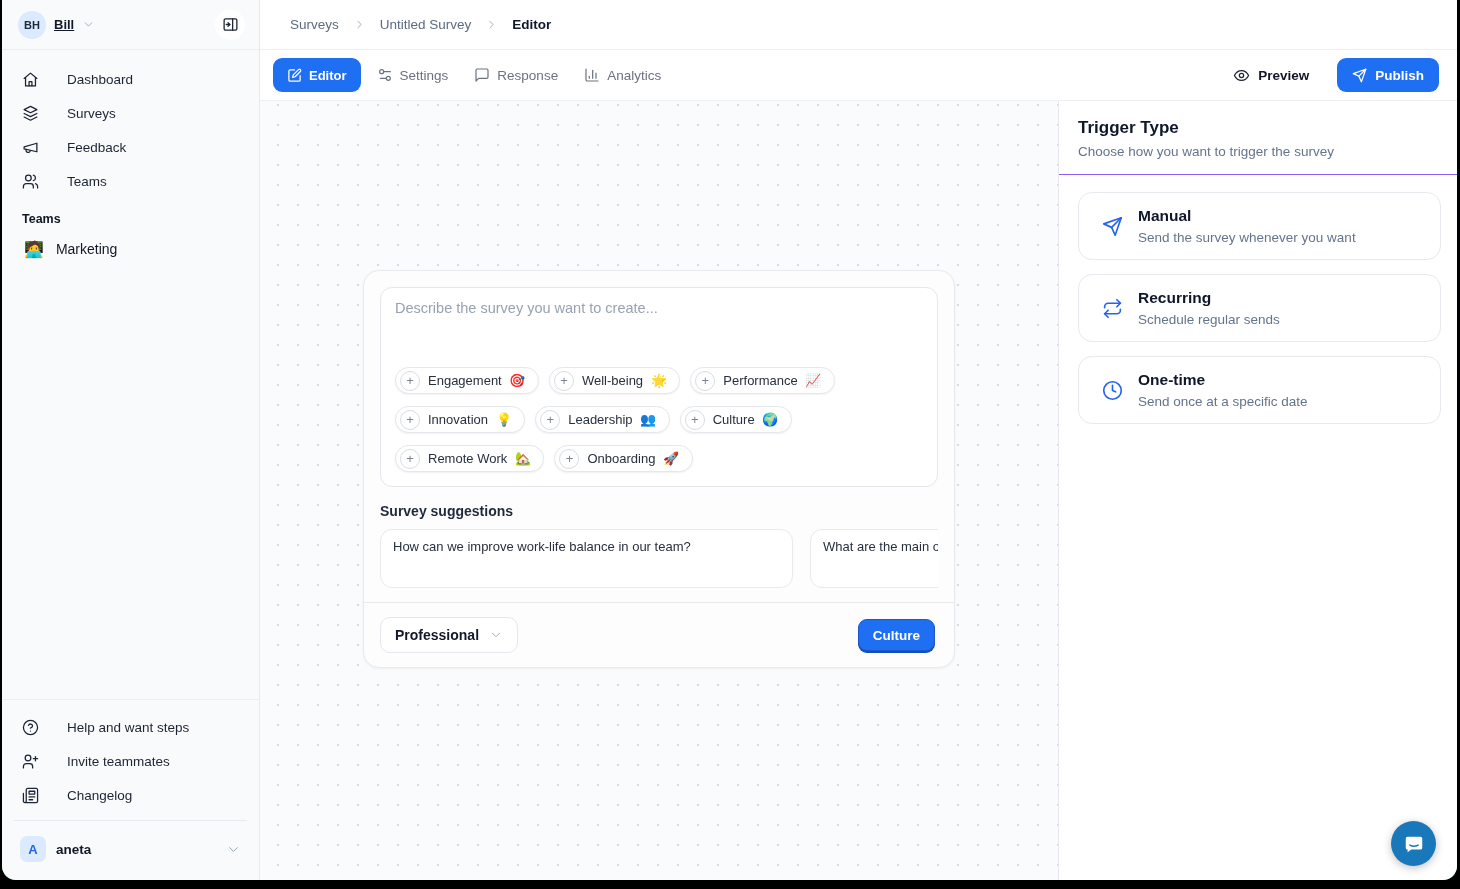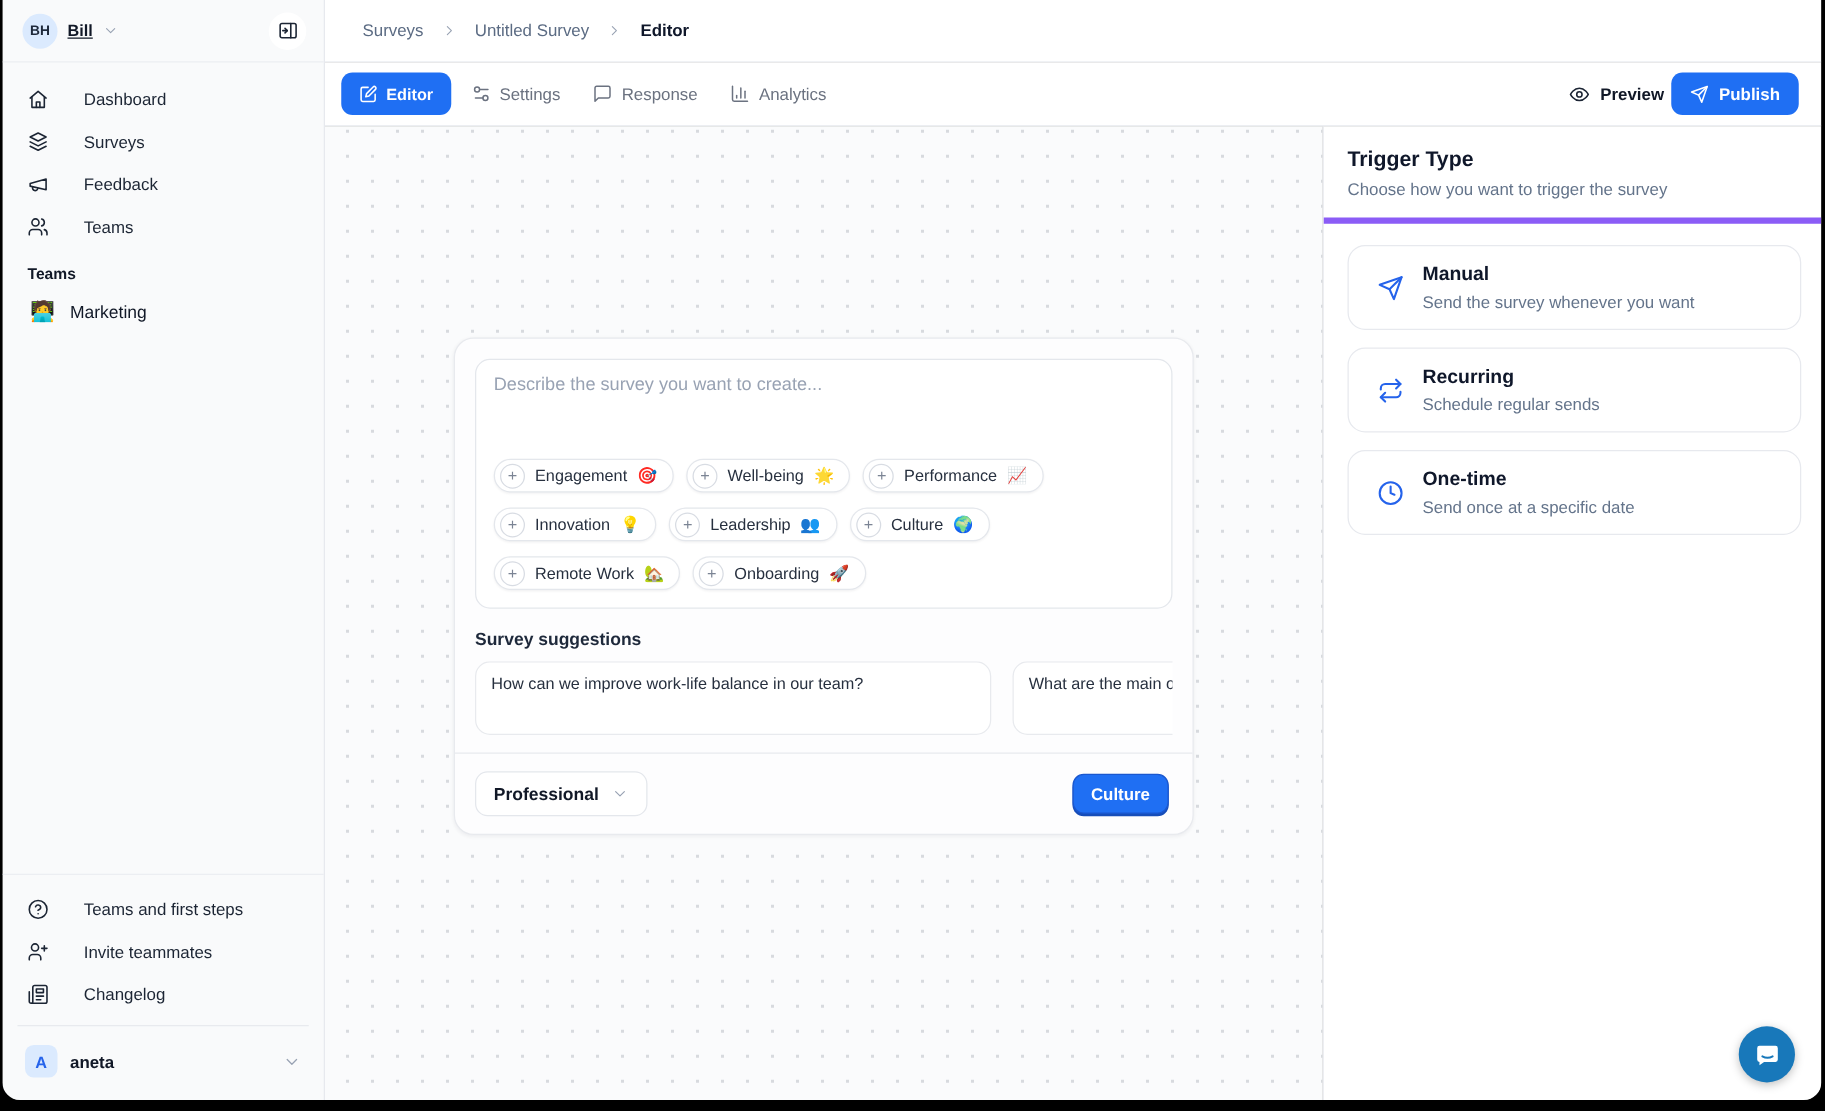--- a/index.html
+++ b/index.html
@@ -1,20 +1,20 @@
 <!DOCTYPE html>
 <html style="--primary: #1f6ff3;"><head>
 <meta charset="utf-8">
 <style>
   * { margin:0; padding:0; box-sizing:border-box; }
   html,body { width:1460px; height:889px; overflow:hidden; background:#000; }
   body { font-family:"Liberation Sans","DejaVu Sans",sans-serif; color:#101828; }
 
   .app { position:absolute; top:0; left:2px; right:3px; bottom:9px;
-         background:#737373; border-radius:0 0 14px 14px; overflow:hidden;
+         background:#22c55e; border-radius:0 0 14px 14px; overflow:hidden;
          display:flex; }
 
   
   .sidebar { width:258px; flex:none; background:#f9fafb; border-right:1px solid #e7e9ee;
              display:flex; flex-direction:column; }
   .sb-header { height:50px; flex:none; display:flex; align-items:center; gap:8px;
                padding:0 14px 0 16px; border-bottom:1px solid #eceef2; }
   .avatar-circle { width:28px; height:28px; border-radius:50%; background:#dbeafe;
                    display:flex; align-items:center; justify-content:center;
                    font-size:11px; font-weight:700; color:#1e293b; flex:none; }
@@ -46,21 +46,21 @@
   .crumb { font-size:13.5px; font-weight:500; color:#5b6b83; cursor:pointer; }
   .crumb.current { color:#0f172a; font-weight:700; cursor:default; }
 
   .toolbar { height:51px; flex:none; display:flex; align-items:center; gap:6px;
              padding:0 18px 0 13px; border-bottom:1px solid #eceef2; background:#fff; }
   .tab-active { display:flex; align-items:center; gap:7px; background:var(--primary,#1f6ff3);
                 color:#fff; font-size:13px; font-weight:600; height:34px; padding:0 14px;
                 border-radius:9px; border:none; cursor:pointer; }
   .tab { display:flex; align-items:center; gap:7px; color:#6b7280; font-size:13.5px;
          font-weight:500; height:34px; padding:0 10px; background:none; border:none; cursor:pointer; }
-  .toolbar-right { margin-left:auto; display:flex; align-items:center; gap:6px; }
+  .toolbar-right { margin-left:auto; display:flex; align-items:center; gap:28px; }
   .preview-btn { display:flex; align-items:center; gap:8px; font-size:13.5px; font-weight:600;
                  color:#111827; background:none; border:none; cursor:pointer; }
   .publish-btn { display:flex; align-items:center; gap:8px; background:var(--primary,#1f6ff3);
                  color:#fff; font-size:13.5px; font-weight:600; height:34px; padding:0 15px;
                  border-radius:9px; border:none; cursor:pointer; }
 
   .workarea { flex:1; display:flex; min-height:0; }
   .canvas { flex:1; position:relative; background-color:#fafbfc;
             background-image:radial-gradient(circle,#d7dade 1.3px,transparent 1.4px);
             background-size:20px 20px; background-position:8px 14px; overflow:hidden; }
@@ -90,21 +90,21 @@
   .tone-select { display:flex; align-items:center; gap:10px; height:36px; padding:0 14px;
                  background:#fff; border:1px solid #e4e7ec; border-radius:10px;
                  font-size:14px; font-weight:700; color:#111827; cursor:pointer; }
   .generate-btn { margin-left:auto; height:32px; padding:0 14px; background:var(--primary,#1f6ff3);
                   color:#fff; font-size:13.5px; font-weight:600; border:1px solid #1a57cf;
                   border-radius:9px; box-shadow:0 2px 0 #164db9; cursor:pointer; }
 
   
   .trigger-panel { width:399px; flex:none; background:#fff; border-left:1px solid #e7e9ee;
                    display:flex; flex-direction:column; }
-  .tp-header { padding:17px 20px 15px 19px; border-bottom:5px solid #8b5cf6; }
+  .tp-header { padding:17px 20px 15px 19px; border-bottom:1px solid #8b5cf6; }
   .tp-title { font-size:17px; font-weight:700; color:#0f172a; }
   .tp-sub { font-size:13.5px; color:#64748b; margin-top:6px; }
   .tp-options { padding:17px 16px 0 19px; display:flex; flex-direction:column; gap:14px; }
   .tp-card { border:1px solid #e7e9ee; border-radius:14px; background:#fff; height:68px;
              display:flex; align-items:center; gap:15px; padding:0 18px 0 23px; cursor:pointer; }
   .tp-card svg { flex:none; }
   .tp-card-title { font-size:15.5px; font-weight:700; color:#0f172a; }
   .tp-card-desc { font-size:13.5px; color:#64748b; margin-top:5px; }
 
   
@@ -181,21 +181,21 @@
       </div>
     </nav>
 
     <div class="sb-footer">
       <div class="sb-item">
         <svg width="17" height="17" viewBox="0 0 24 24" class="icon-stroke">
           <circle cx="12" cy="12" r="10"></circle>
             <path d="M9.1 9a3 3 0 0 1 5.8 1c0 2-3 3-3 3"></path>
             <line x1="12" y1="17" x2="12" y2="17.01"></line>
           </svg>
-        <span>Teams and first steps</span>
+        <span>Help and want steps</span>
       </div>
       <div class="sb-item">
         <svg width="17" height="17" viewBox="0 0 24 24" class="icon-stroke">
           <path d="M15 21v-2a4 4 0 0 0-4-4H6a4 4 0 0 0-4 4v2"></path>
             <circle cx="8.5" cy="7" r="4"></circle>
           <line x1="19" y1="5" x2="19" y2="11"></line>
             <line x1="16" y1="8" x2="22" y2="8"></line>
           </svg>
         <span>Invite teammates</span>
       </div>

